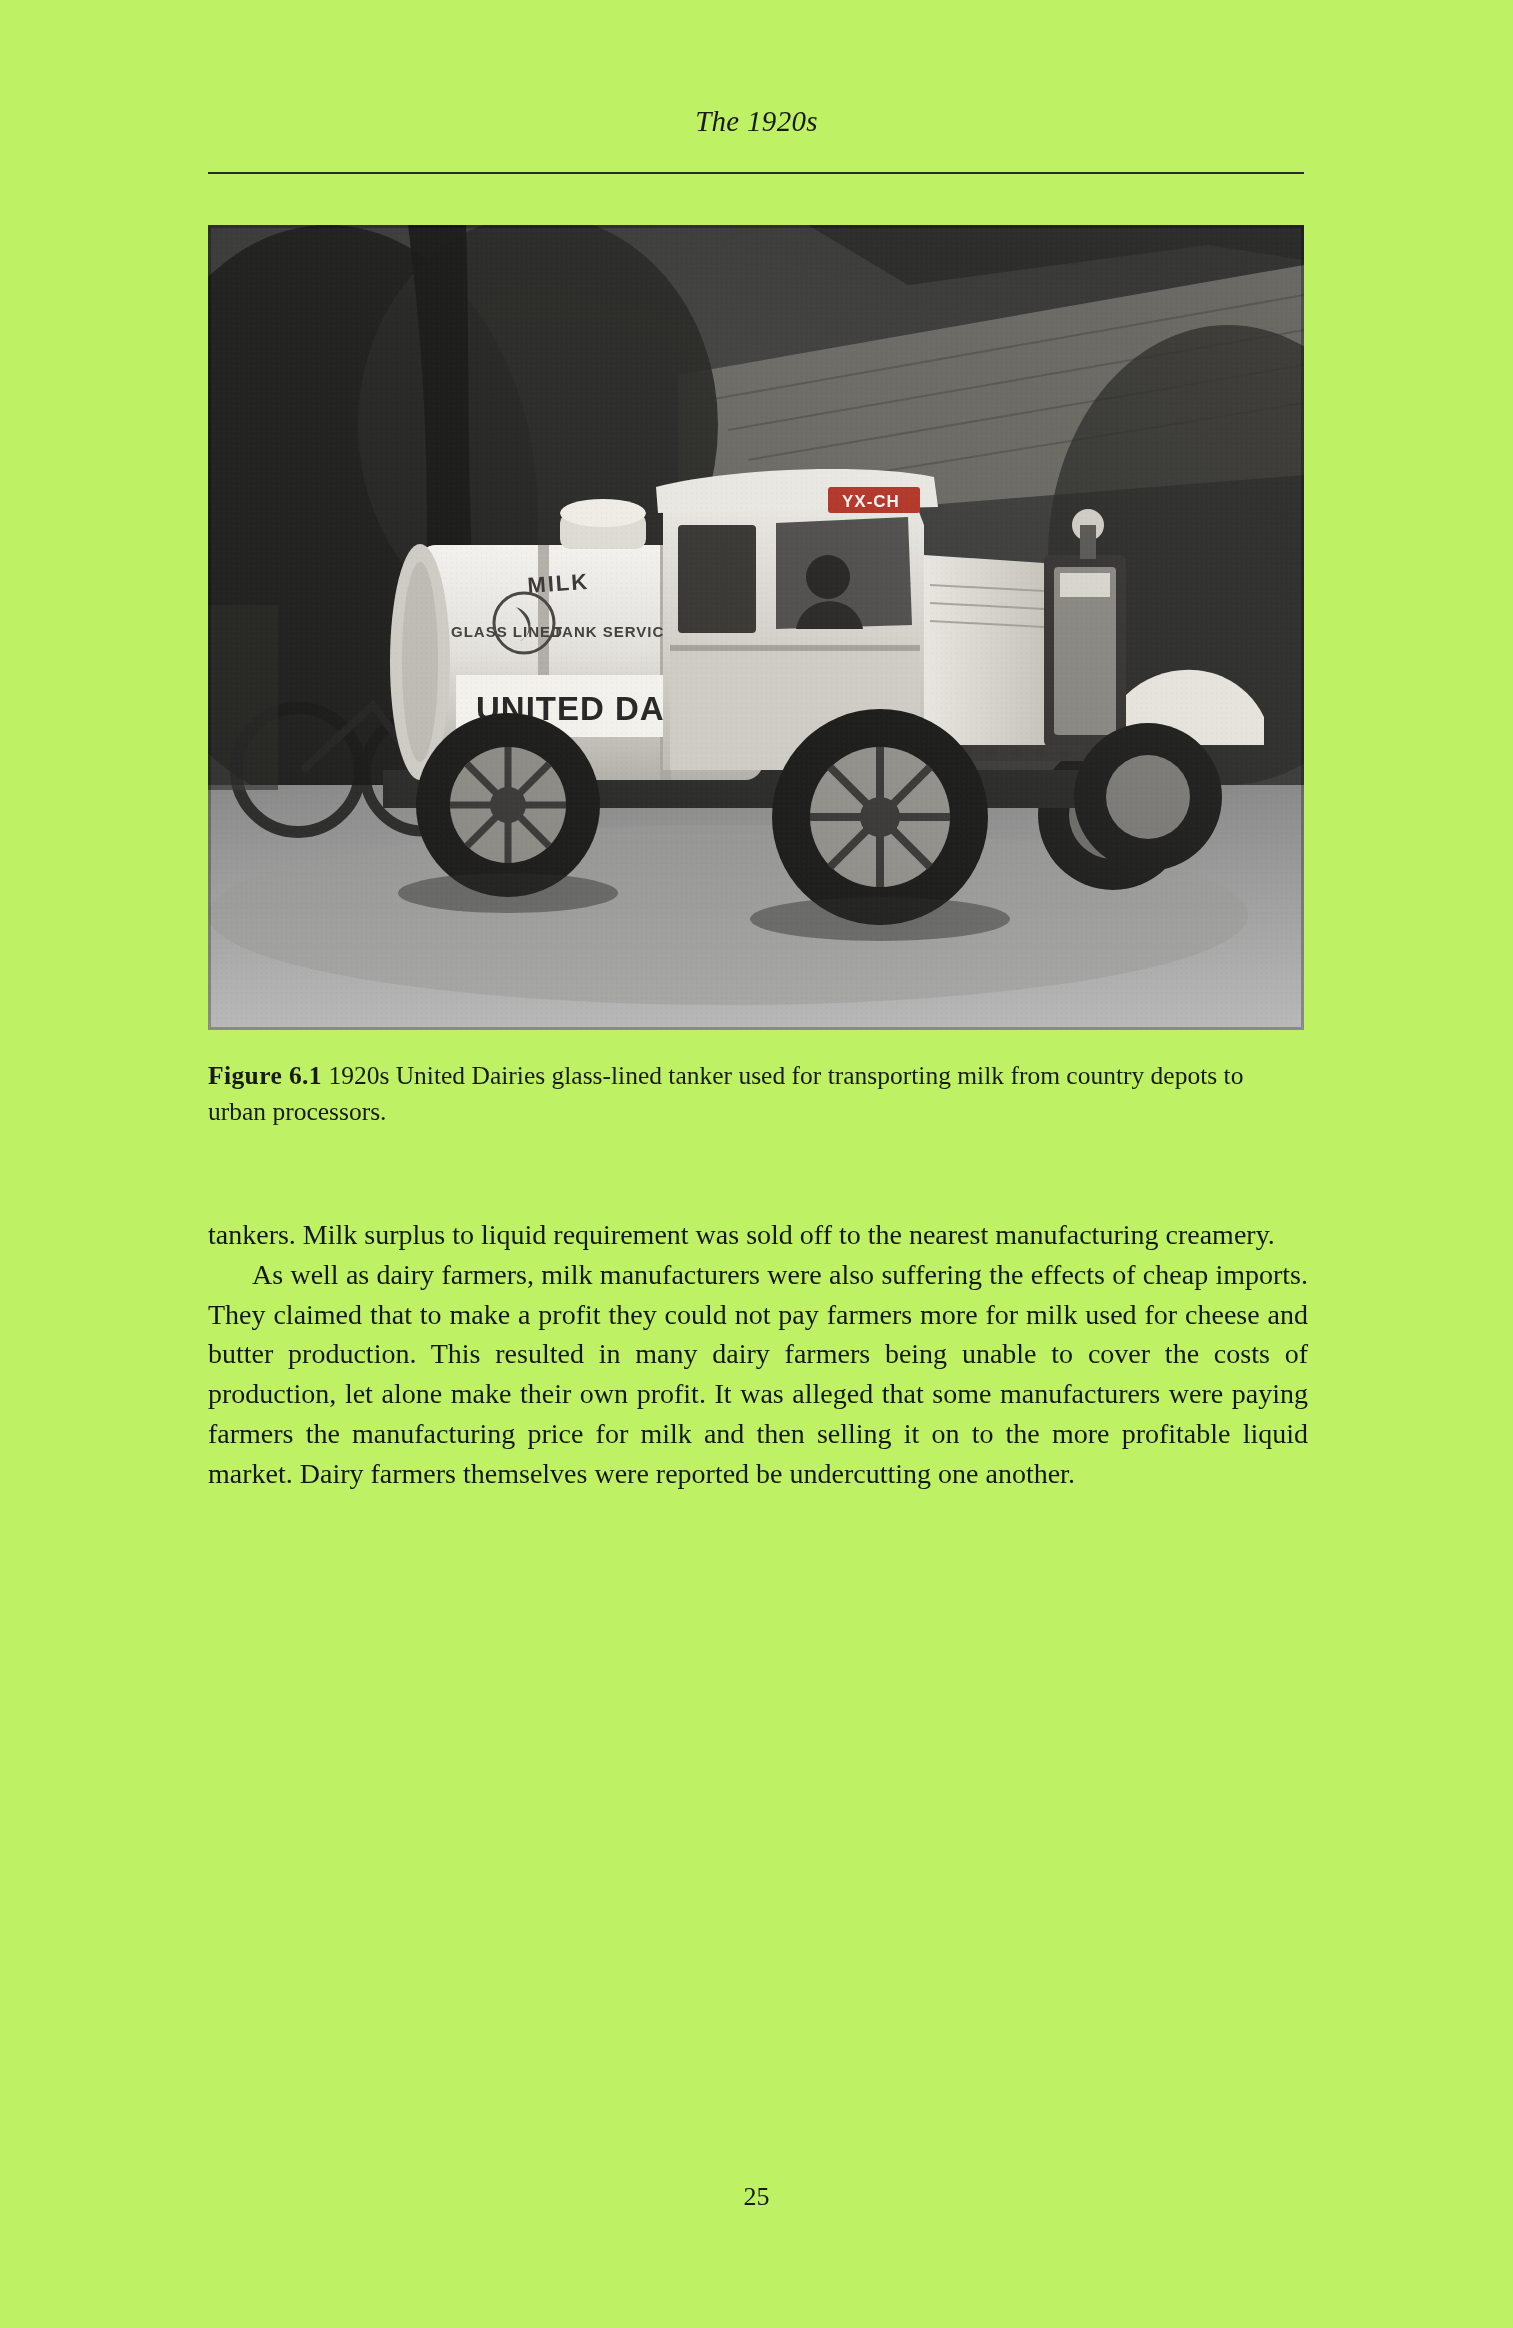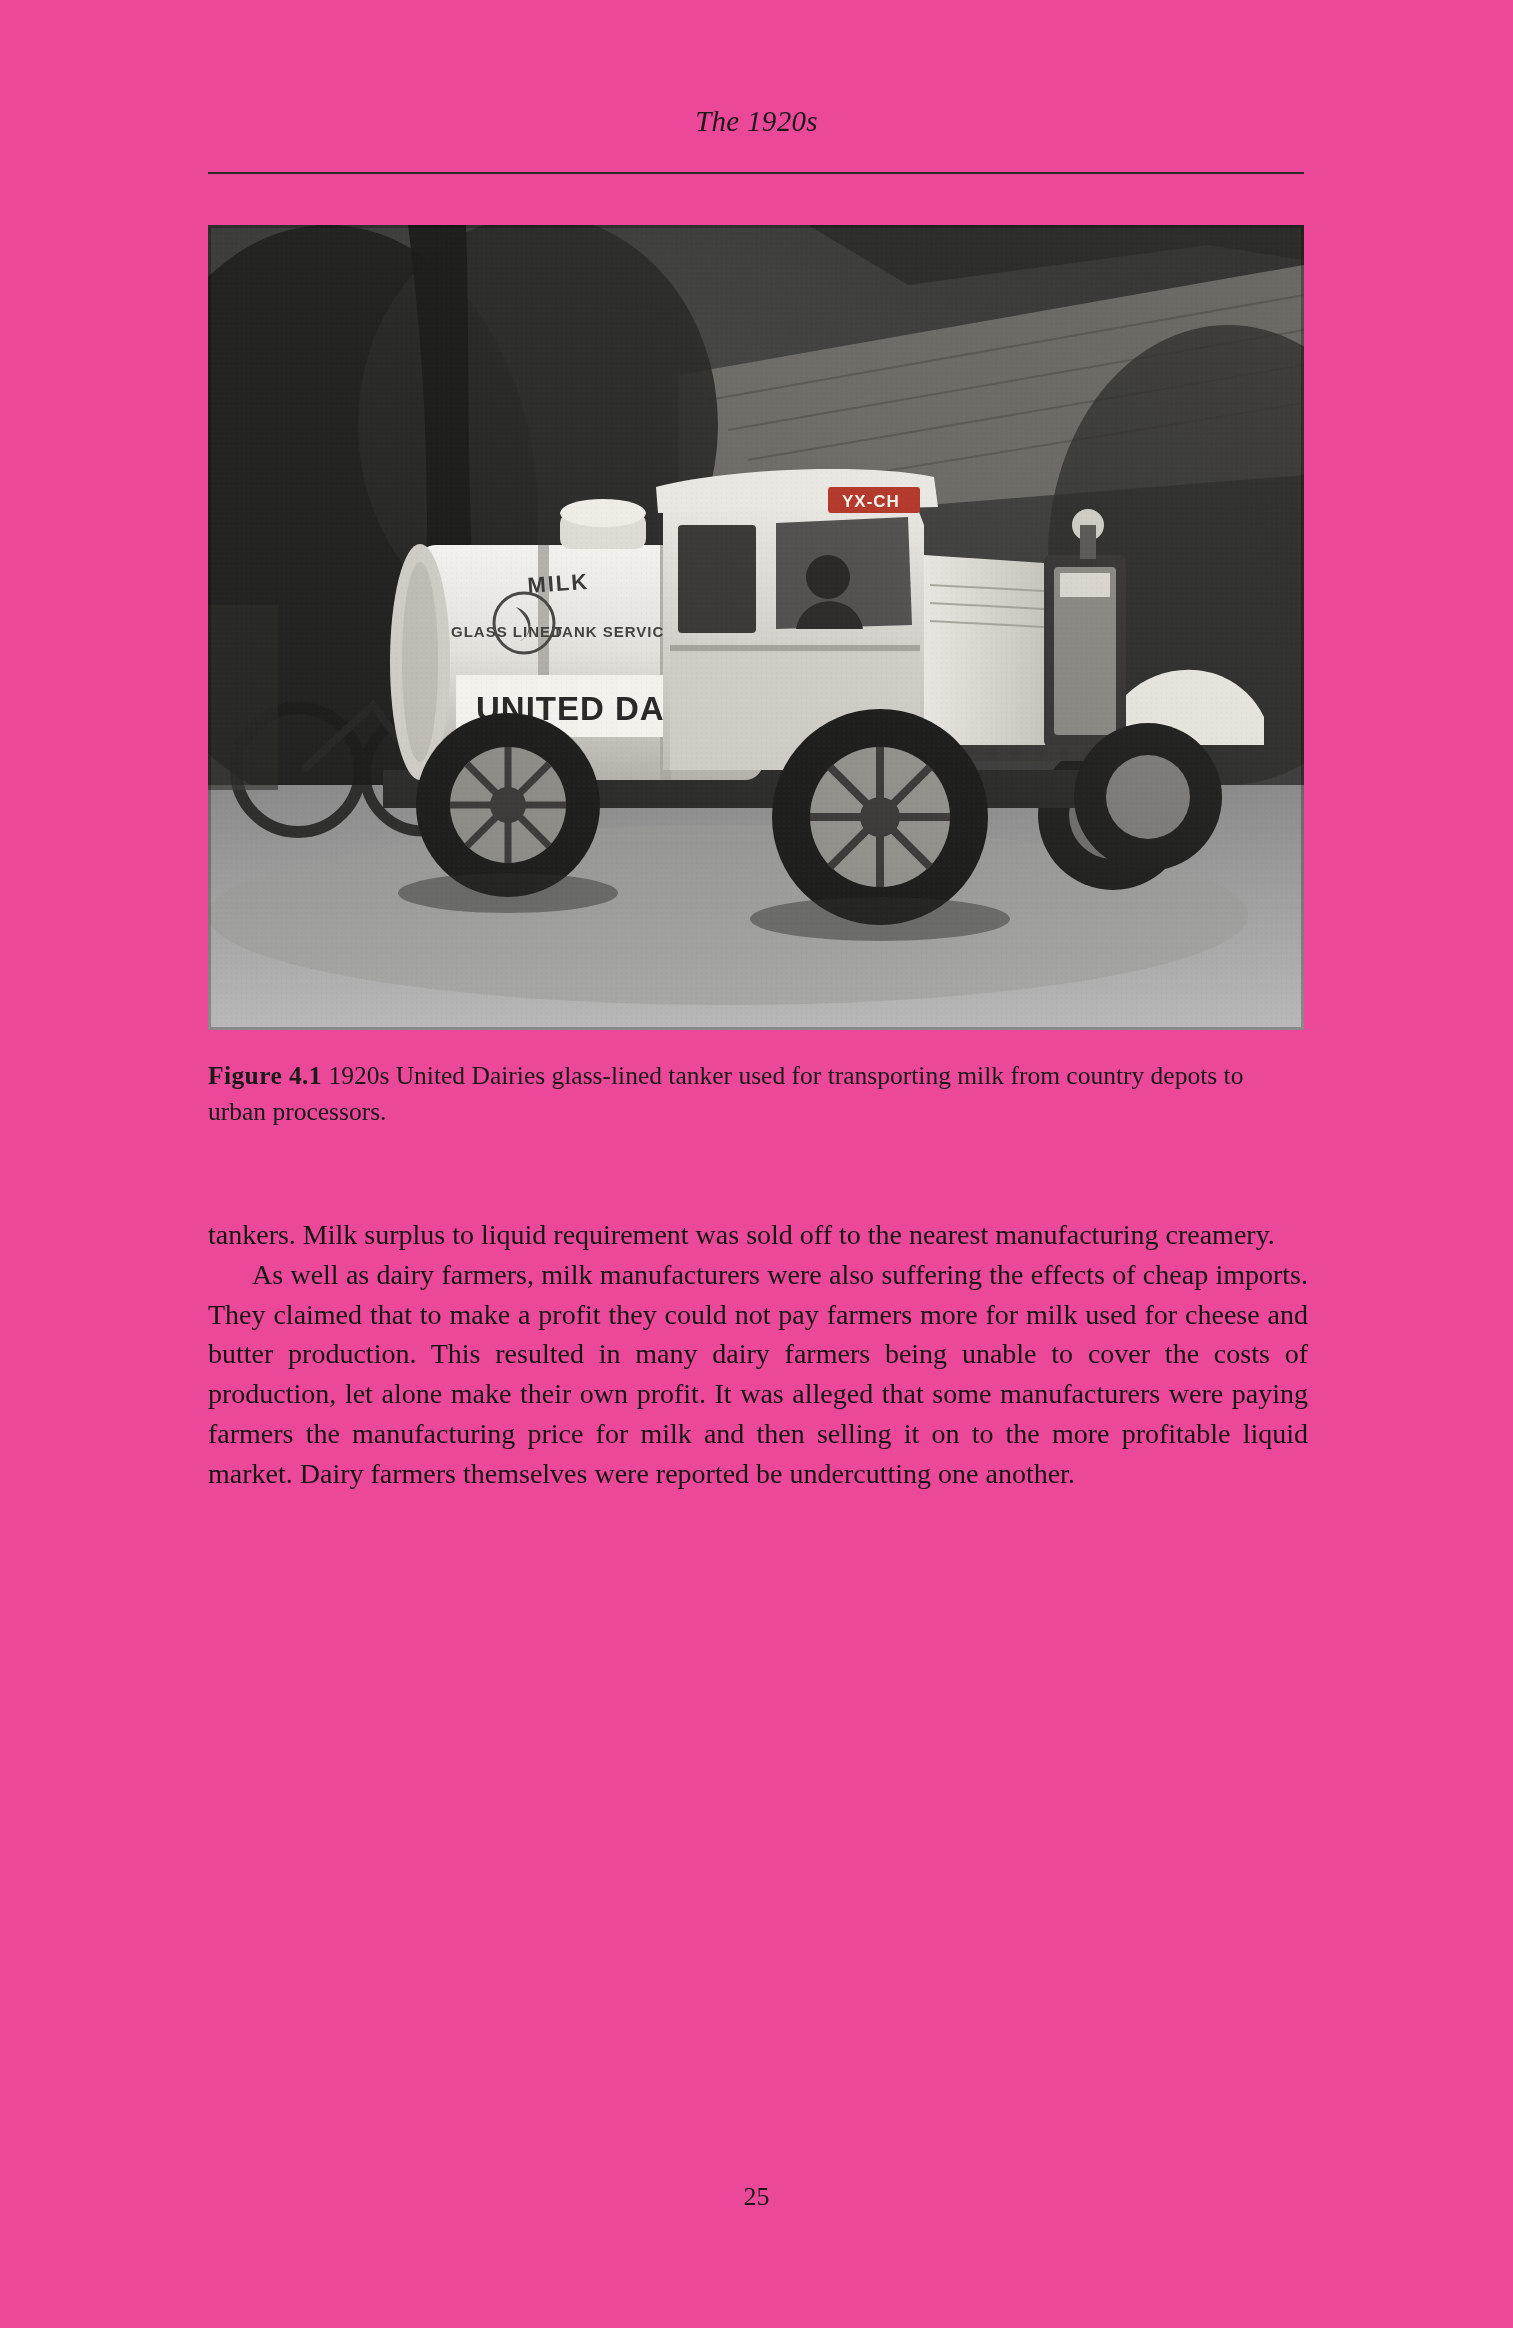--- a/index.html
+++ b/index.html
@@ -13,21 +13,21 @@
     font-family: "Liberation Serif", serif;
     color: #1a1a1a;
     position: relative;
     overflow: hidden;
   }
   .page {
     position: absolute;
     top: 0; left: 0;
     width: 1513px;
     height: 2328px;
-    background: #ec4899;
+    background: #bef264;
   }
   
   .running-head {
     position: absolute;
     top: 105px;
     left: 0;
     width: 1513px;
     text-align: center;
     font-style: italic;
     font-size: 29px;
@@ -269,21 +269,21 @@
         <ellipse cx="300" cy="668" rx="110" ry="20" fill="#2d2d2b" opacity="0.45"></ellipse>
         <ellipse cx="672" cy="694" rx="130" ry="22" fill="#2d2d2b" opacity="0.45"></ellipse>
 
         <rect x="0" y="0" width="1096" height="805" fill="url(#grain)"></rect>
         <rect x="0" y="0" width="1096" height="805" fill="none" stroke="#000000" stroke-opacity="0.25" stroke-width="6"></rect>
       </svg>
     </div>
   </div>
 
   <div class="figure-caption">
-    <span class="fig-label">Figure 4.1</span>
+    <span class="fig-label">Figure 6.1</span>
     <span>1920s United Dairies glass-lined tanker used for transporting milk from country depots to urban processors.</span>
   </div>
 
   <div class="body-text">
     <p>tankers. Milk surplus to liquid requirement was sold off to the nearest manufacturing creamery.</p>
     <p class="indent">As well as dairy farmers, milk manufacturers were also suffering the effects of cheap imports. They claimed that to make a profit they could not pay farmers more for milk used for cheese and butter production. This resulted in many dairy farmers being unable to cover the costs of production, let alone make their own profit. It was alleged that some manufacturers were paying farmers the manufacturing price for milk and then selling it on to the more profitable liquid market. Dairy farmers themselves were reported be undercutting one another.</p>
   </div>
 
   <div class="folio">25</div>
 </div>

